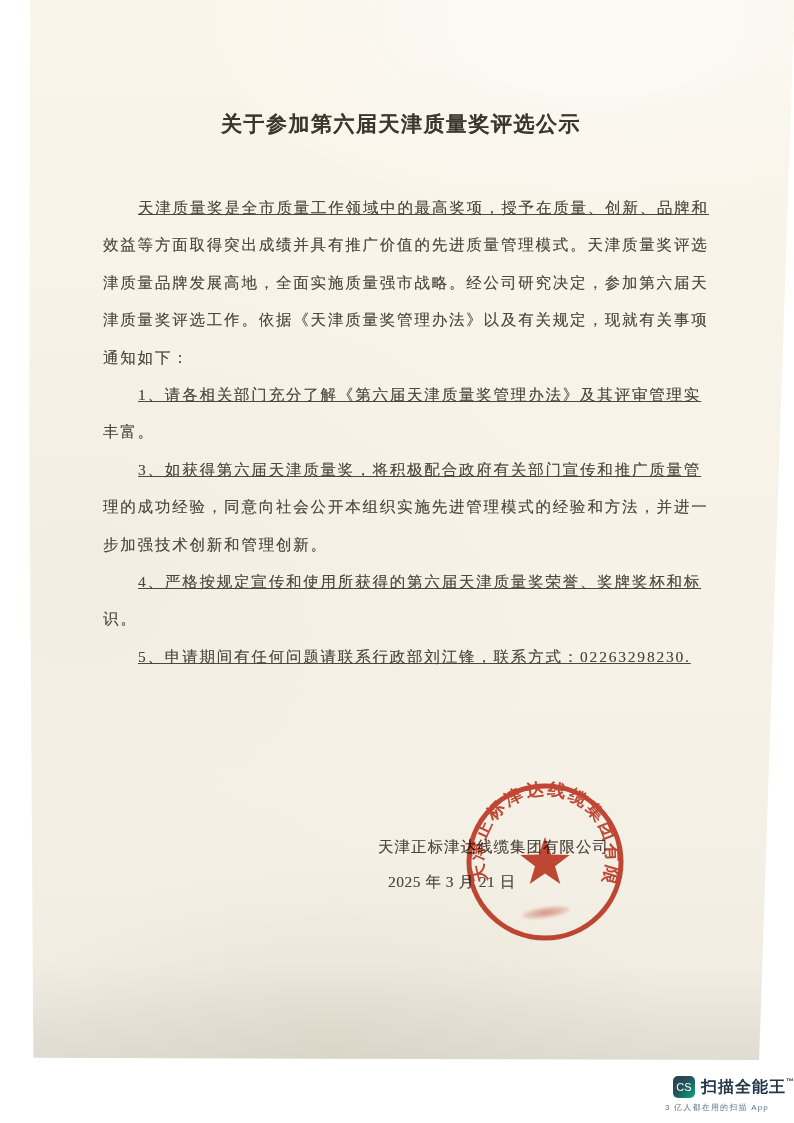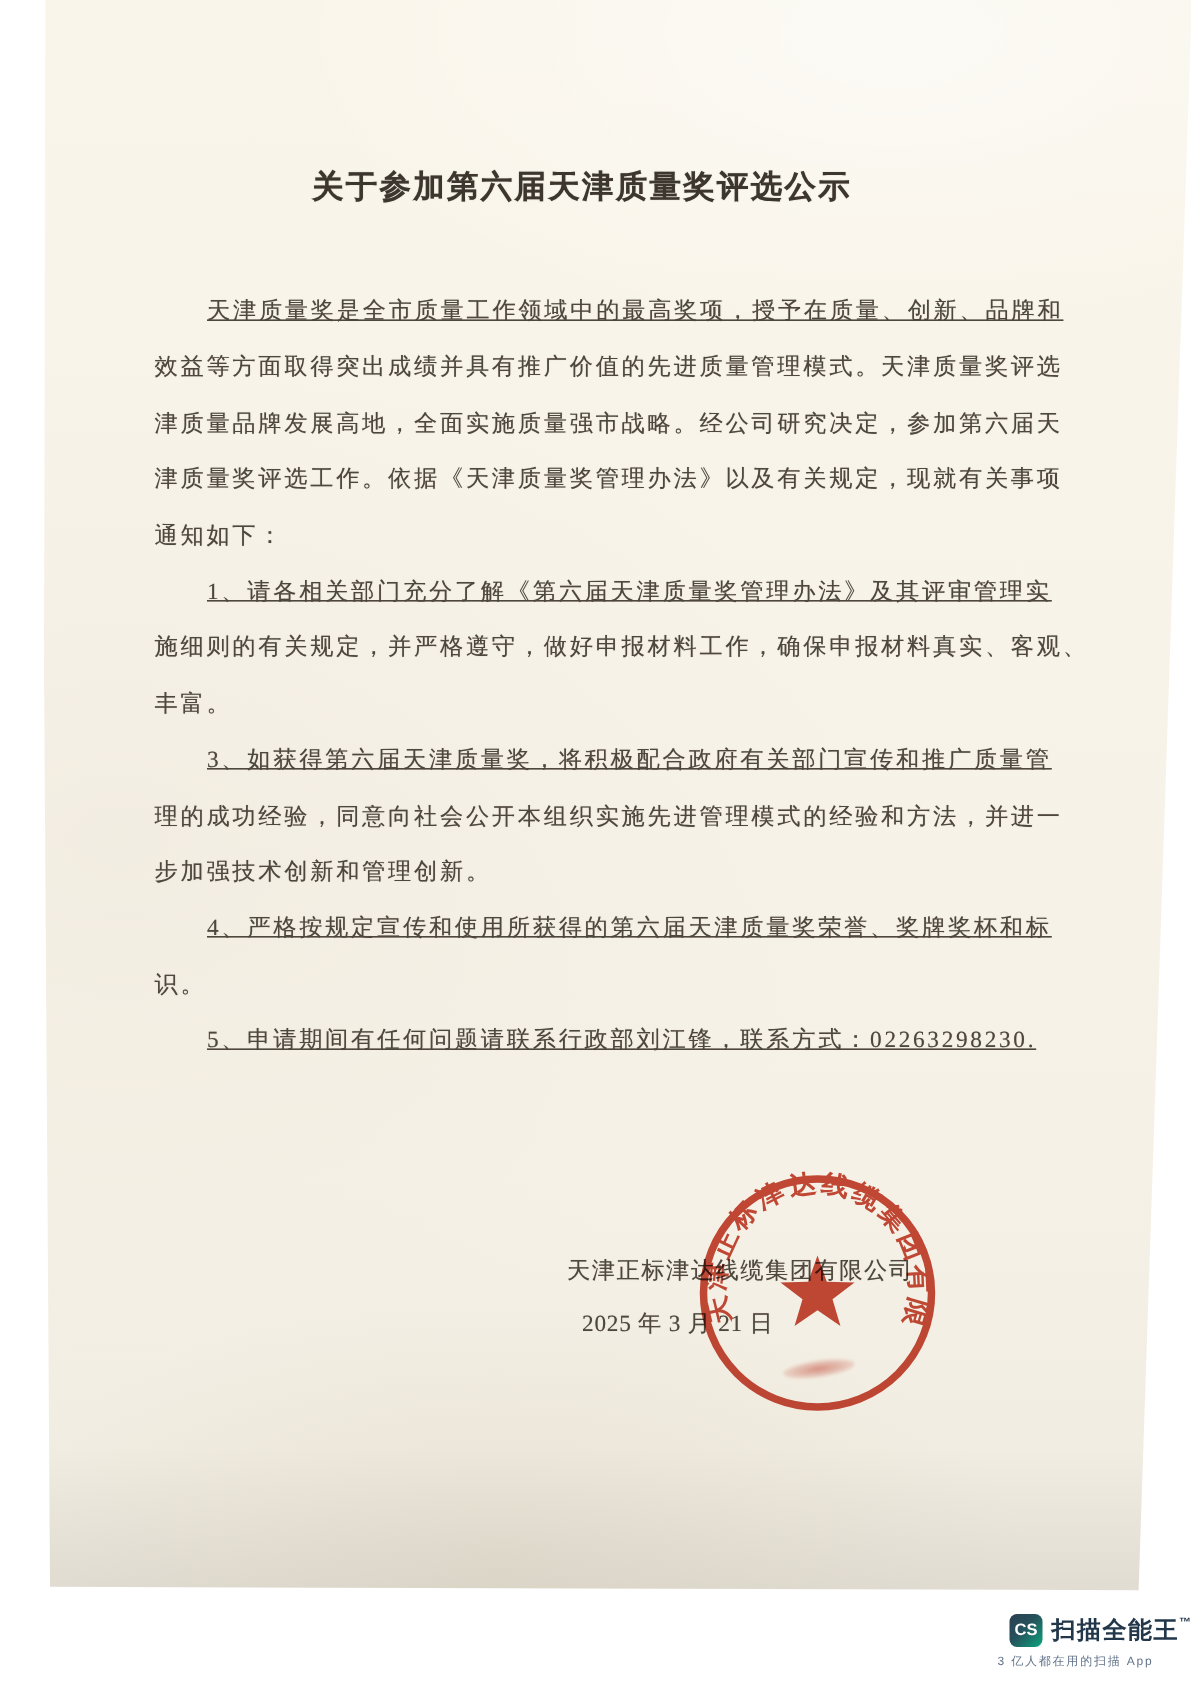--- a/index.html
+++ b/index.html
@@ -24,21 +24,21 @@
     position: absolute; left: 0; top: 0; width: 794px; height: 1123px;
     background:
       radial-gradient(ellipse 500px 260px at 42% 93%, rgba(188,178,150,.18), rgba(0,0,0,0) 70%),
       radial-gradient(ellipse 700px 500px at 10% 50%, rgba(200,192,170,.10), rgba(0,0,0,0) 70%);
     clip-path: polygon(3.8% 0%, 100% 0%, 100% 1.5%, 95.6% 94.4%, 4.2% 94.2%, 3.7% 40%);
     pointer-events: none;
   }
 
   
   .doc-title {
-    position: absolute; left: 93px; top: 110px; width: 590px;
+    position: absolute; left: 106px; top: 110px; width: 590px;
     text-align: center;
     font-size: 21px; font-weight: bold; letter-spacing: 1.5px;
     color: #3c362f;
     text-shadow: 0 0 .6px rgba(70,64,55,.55);
   }
   .doc-body {
     position: absolute; left: 103px; top: 189px; width: 592px;
     font-size: 15.5px; color: #4e473e; letter-spacing: 1.8px;
     text-shadow: 0 0 .5px rgba(85,78,66,.5);
   }
@@ -74,21 +74,21 @@
     filter: blur(1px);
   }
 
   
   .watermark { position: absolute; left: 662px; top: 1076px; width: 110px; }
   .wm-row { display: flex; align-items: center; gap: 6px; justify-content: center; }
   .wm-icon {
     width: 22px; height: 22px; border-radius: 5px;
     background: linear-gradient(135deg, #2c3e50 0%, #25525c 45%, #0ca57d 100%);
     color: #ffffff; font-family: "Liberation Sans", sans-serif;
-    font-size: 11px; font-weight: bold;
+    font-size: 11px; font-weight: normal;
     display: flex; align-items: center; justify-content: center;
     flex: 0 0 auto;
     margin-left: 34px;
   }
   .wm-name {
     font-family: Liberation Sans, sans-serif;
     font-size: 16px; font-weight: bold; color: #22374a;
     letter-spacing: 1px; white-space: nowrap;
   }
   .wm-tm { font-size: 8px; vertical-align: top; color: #22374a; }
@@ -107,21 +107,20 @@
 
 <div class="doc-title">关于参加第六届天津质量奖评选公示</div>
 
 <div class="doc-body">
     <div class="line indent">天津质量奖是全市质量工作领域中的最高奖项，授予在质量、创新、品牌和</div>
     <div class="line">效益等方面取得突出成绩并具有推广价值的先进质量管理模式。天津质量奖评选</div>
     <div class="line">津质量品牌发展高地，全面实施质量强市战略。经公司研究决定，参加第六届天</div>
     <div class="line">津质量奖评选工作。依据《天津质量奖管理办法》以及有关规定，现就有关事项</div>
     <div class="line">通知如下：</div>
     <div class="line indent">1、请各相关部门充分了解《第六届天津质量奖管理办法》及其评审管理实</div>
-    <div class="line">施细则的有关规定，并严格遵守，做好申报材料工作，确保申报材料真实、客观、</div>
     <div class="line">丰富。</div>
     <div class="line indent">3、如获得第六届天津质量奖，将积极配合政府有关部门宣传和推广质量管</div>
     <div class="line">理的成功经验，同意向社会公开本组织实施先进管理模式的经验和方法，并进一</div>
     <div class="line">步加强技术创新和管理创新。</div>
     <div class="line indent">4、严格按规定宣传和使用所获得的第六届天津质量奖荣誉、奖牌奖杯和标</div>
     <div class="line">识。</div>
     <div class="line indent">5、申请期间有任何问题请联系行政部刘江锋，联系方式：02263298230.</div>
   </div>
 
 <div class="signature">天津正标津达线缆集团有限公司</div>

